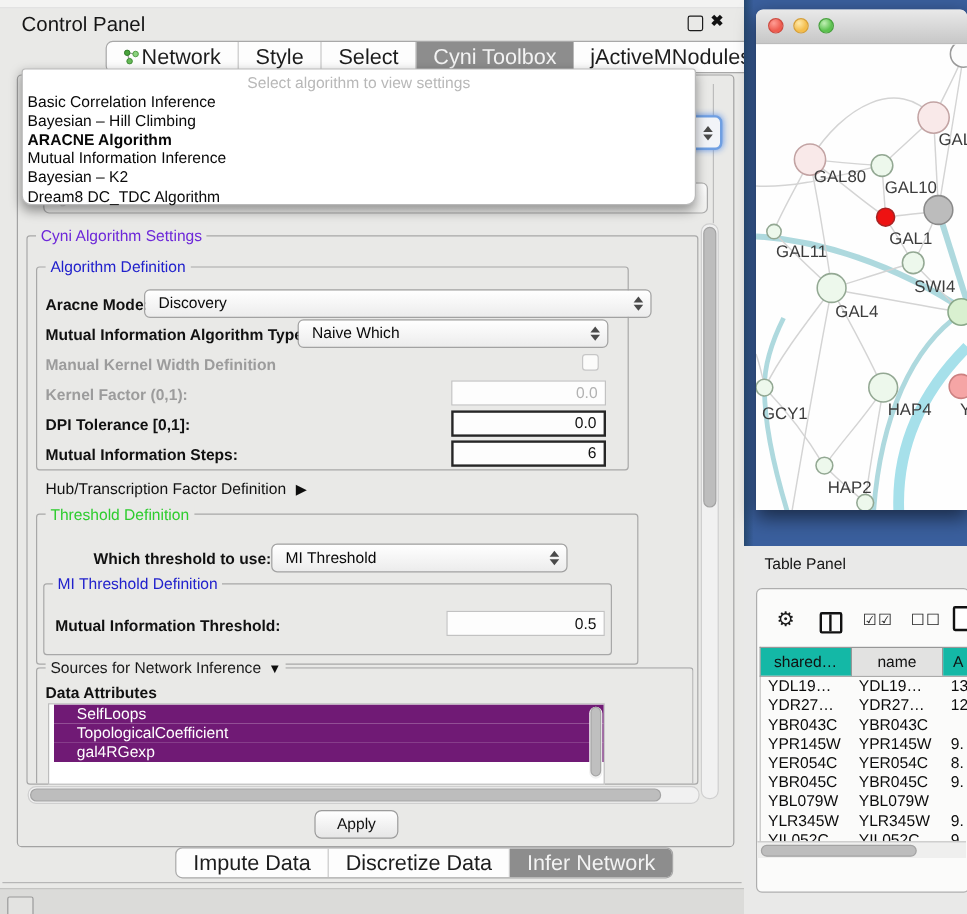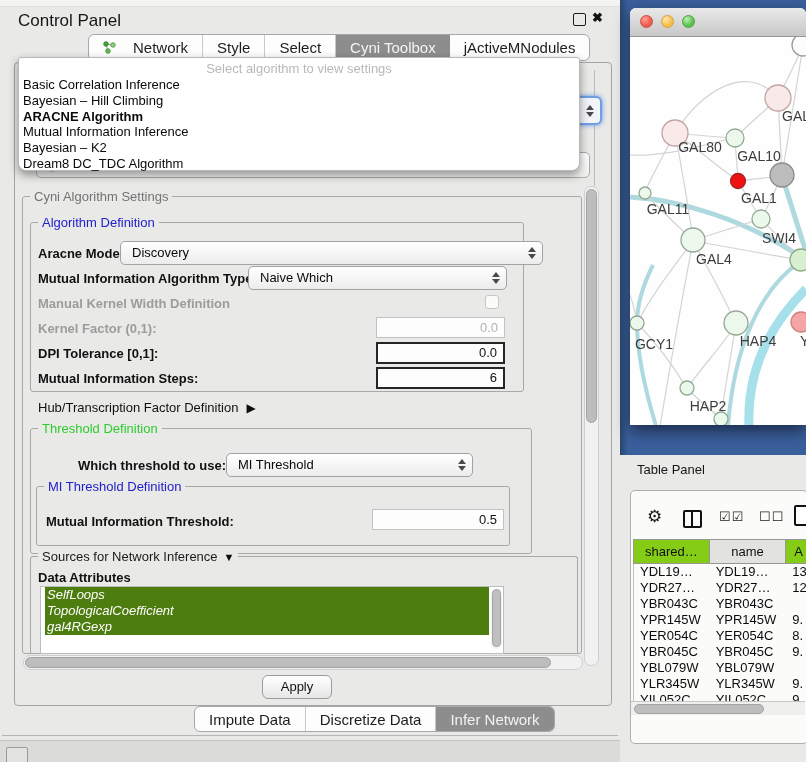--- a/index.html
+++ b/index.html
@@ -11,22 +11,22 @@
   .top-strip{left:0;top:0;width:622px;height:6px;background:#f3f3f2;border-bottom:1px solid #dedede;}
   .cp-title{left:18px;top:11px;font-size:17px;color:#161616;}
   .float-box{left:573px;top:13px;width:11px;height:11px;border:1.6px solid #1c1c1c;border-radius:2px;background:transparent;}
   .cp-close{left:592px;top:10px;font-size:13px;font-weight:bold;color:#111;}
   .cp-bottom-line{left:2px;top:735px;width:616px;height:0;border-bottom:1px solid #b6b6b6;}
   .mini-icon{left:6px;top:747px;width:20px;height:18px;border:1px solid #9a9a9a;border-radius:2px;background:#e3e3e1;}
   .bottom-strip{left:0;top:740px;width:622px;height:22px;background:#dbdbd9;border-top:1px solid #c4c4c2;}
 
   
   .top-tabs{left:88px;top:34px;height:25px;display:flex;background:#fdfdfd;border:1px solid #a8a8a8;border-radius:6px;overflow:hidden;}
-  .bottom-tabs{left:146px;top:706px;height:24px;display:flex;background:#fdfdfd;border:1px solid #a8a8a8;border-radius:6px;overflow:hidden;margin-left:48px;}
-  .ttab{display:flex;align-items:center;justify-content:center;gap:17px;padding:0 14px;font-size:15px;color:#1d1d1d;border-right:1px solid #c9c9c9;}
+  .bottom-tabs{left:146px;top:706px;height:24px;display:flex;background:#fdfdfd;border:1px solid #a8a8a8;border-radius:6px;overflow:hidden;}
+  .ttab{display:flex;align-items:center;justify-content:center;gap:2px;padding:0 14px;font-size:18px;color:#1d1d1d;border-right:1px solid #c9c9c9;}
   .ttab:last-child{border-right:none;}
   .ttab.sel{background:#8d8d8d;color:#f3f3f3;border-right:none;}
   .net-ico{width:13px;height:13px;}
 
   
   .content-box{left:14px;top:62px;width:596px;height:642px;background:#e9e9e7;border:1px solid #a3a3a3;border-radius:4px;}
   .frag-vline{left:594px;top:70px;width:0;height:116px;border-left:1px solid #bcbcbc;}
   .frag-combo{left:36px;top:152px;width:552px;height:24px;border:1px solid #ababab;border-radius:5px;
               background:linear-gradient(#ffffff,#efefed);z-index:4;}
   .frag-combo-text{position:absolute;left:12px;top:0;line-height:24px;color:#bdbdbd;}
@@ -57,21 +57,21 @@
   .stepper .dn{position:absolute;left:0;bottom:0;width:0;height:0;border-left:4px solid transparent;border-right:4px solid transparent;border-top:5px solid #4a4a4a;}
   .field{position:absolute;height:19px;background:#fdfdfd;border:1px solid #c2c2c2;text-align:right;line-height:19px;padding-right:6px;}
   .field.strong{border:2px solid #262626;height:18px;line-height:18px;}
   .field.dis{color:#b2b2b2;}
   .checkbox{position:absolute;width:12px;height:12px;border:1px solid #c6c6c6;border-radius:3px;background:#fbfbfa;}
   .hub-arrow{font-size:12px;color:#0d0d0d;margin-left:8px;}
   .src-arrow{font-size:11px;color:#0d0d0d;margin-left:6px;}
 
   
   .attr-list{left:40px;top:586px;width:462px;height:66px;background:#ffffff;border:1px solid #bdbdbd;overflow:hidden;}
-  .attr-item{height:16px;line-height:16px;margin-left:4px;width:442px;background:#4d7c0f;color:#ffffff;padding-left:2px;font-style:italic;}
+  .attr-item{height:16px;line-height:16px;margin-left:4px;width:442px;background:#701a75;color:#ffffff;padding-left:19px;}
   .attr-vsb{position:absolute;right:1px;top:2px;width:11px;height:60px;background:#f2f2f2;border-radius:6px;}
   .attr-vsb .thumb{position:absolute;left:1px;top:0;width:9px;height:58px;background:#bfbfbf;border:1px solid #a5a5a5;border-radius:6px;box-sizing:border-box;}
 
   
   .hsb{left:23px;top:655px;width:558px;height:13px;background:#f1f1f1;border:1px solid #cfcfcf;border-radius:7px;}
   .hsb .thumb{position:absolute;left:1px;top:1px;width:524px;height:9px;background:#bdbdbd;border:1px solid #a3a3a3;border-radius:6px;}
   .vsb{left:584px;top:186px;width:13px;height:478px;background:#f1f1f1;border:1px solid #cfcfcf;border-radius:7px;}
   .vsb .thumb{position:absolute;left:1px;top:2px;width:9px;height:232px;background:#bdbdbd;border:1px solid #a3a3a3;border-radius:6px;}
 
   .apply-btn{left:262px;top:675px;width:68px;height:22px;border:1px solid #9c9c9c;border-radius:6px;
@@ -107,21 +107,21 @@
   .table-card{left:630px;top:490px;width:176px;height:252px;background:#fbfbfa;border:1px solid #aeaeae;border-radius:5px;overflow:hidden;}
   .tb-gear{position:absolute;left:16px;top:15px;font-size:17px;color:#1a1a1a;}
   .tb-cols{position:absolute;left:52px;top:19px;width:15px;height:14px;border:2px solid #111;border-radius:2px;}
   .tb-cols i{position:absolute;left:6px;top:0;width:0;height:14px;border-left:2px solid #111;}
   .tb-checks{position:absolute;left:88px;top:18px;font-size:13px;letter-spacing:1px;color:#222;}
   .tb-unchecks{position:absolute;left:128px;top:18px;font-size:13px;letter-spacing:1px;color:#222;}
   .tb-doc{position:absolute;left:163px;top:14px;width:13px;height:17px;border:2px solid #111;border-radius:2px;background:#fff;}
   .tbl{position:absolute;left:2px;top:48px;width:213px;}
   .tbl-head{display:flex;height:23px;border-top:1px solid #979797;border-bottom:1px solid #979797;border-left:1px solid #979797;}
   .th{box-sizing:border-box;border-right:1px solid #979797;text-align:center;line-height:23px;font-size:13px;color:#111;overflow:hidden;white-space:nowrap;}
-  .th.blue{background:#84cc16;}
+  .th.blue{background:#14b8a6;}
   .th.gray{background:#e2e2e1;}
   .tbl-body{border-left:1px solid #c2c2c2;}
   .tr{display:flex;height:16px;line-height:16px;font-size:13px;color:#0c0c0c;}
   .td{box-sizing:border-box;padding-left:6px;overflow:hidden;white-space:nowrap;}
   .c1{width:76px;} .c2{width:77px;} .c3{width:60px;}
   .tbl-hsb{position:absolute;left:0px;top:210px;width:174px;height:13px;background:#efefee;border-top:1px solid #c6c6c6;}
   .tbl-hsb .thumb{position:absolute;left:3px;top:2px;width:128px;height:8px;background:#bdbdbd;border:1px solid #a3a3a3;border-radius:5px;}
 </style>
 </head>
 <body>
@@ -164,21 +164,21 @@
     <span class="frag-combo-text">galFiltered.sif default node</span>
   </div>
   <div class="abs frag-focus">
     <span class="stepper">
         <i class="up"></i>
         <i class="dn"></i>
       </span>
   </div>
 
   <div class="abs grp" style="left:22px;top:196px;width:558px;height:456px;"></div>
-  <span class="grp-cap" style="left:30px;top:189px;color:#737373;">Cyni Algorithm Settings</span>
+  <span class="grp-cap" style="left:30px;top:189px;color:#6d28d9;">Cyni Algorithm Settings</span>
 
   <div class="abs grp" style="left:30px;top:222px;width:492px;height:168px;"></div>
   <span class="grp-cap cap-blue" style="left:38px;top:215px;">Algorithm Definition</span>
 
   <span class="lbl" style="left:38px;top:246px;">Aracne Mode:</span>
   <div class="combo" style="left:120px;top:241px;width:385px;padding-left:36px;">
     <span class="combo-text">Discovery</span>
     <span class="stepper">
         <i class="up"></i>
         <i class="dn"></i>

